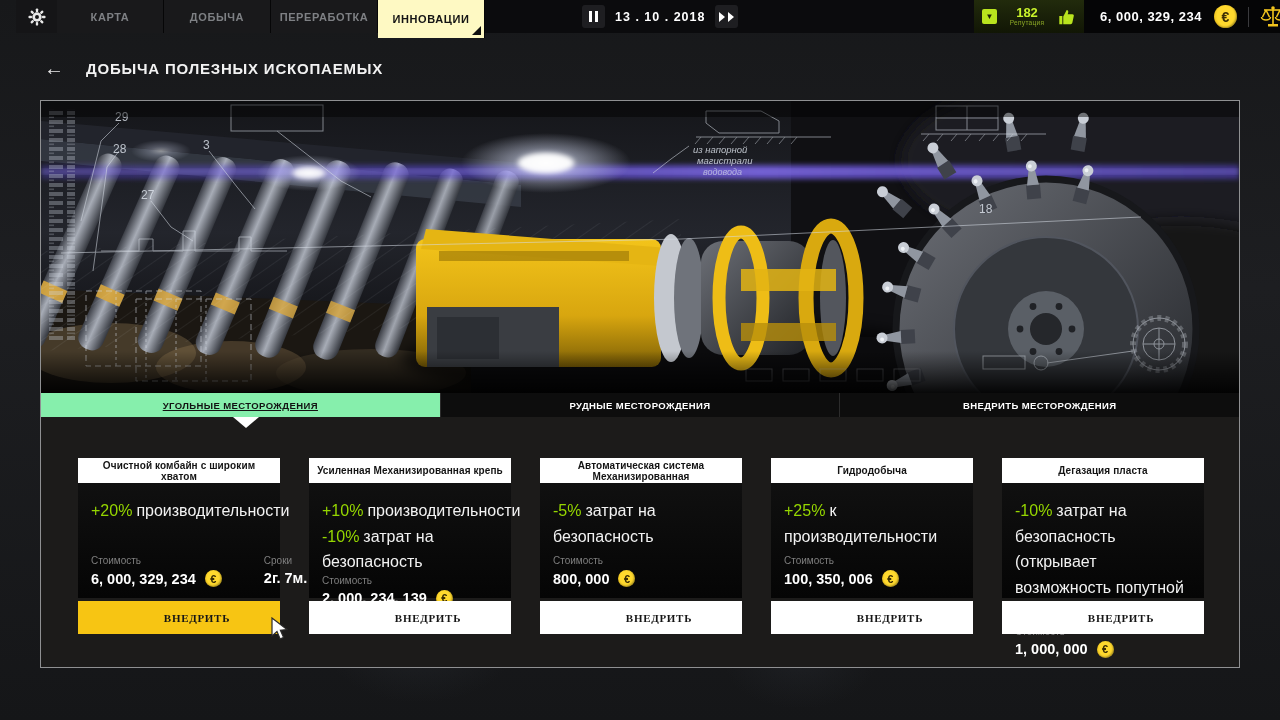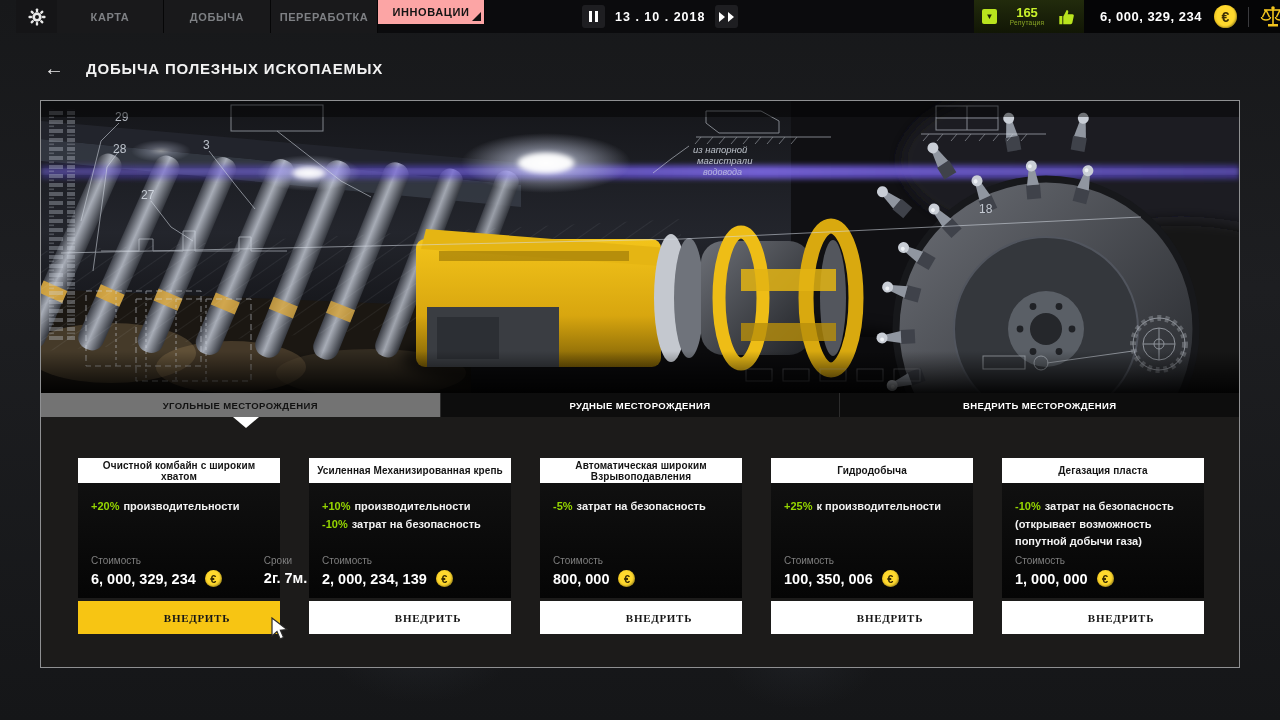--- a/index.html
+++ b/index.html
@@ -30,21 +30,21 @@
     width:41px; display:flex; align-items:center; justify-content:center;
     background:#151517; cursor:pointer;
   }
   .top-tab {
     width:107px; display:flex; align-items:center; justify-content:center;
     background:#19191b; border-right:1px solid #060607;
     color:#7e8084; font-size:11px; font-weight:700; letter-spacing:.6px;
     cursor:pointer;
   }
   .top-tab.active {
-    background:#fca5a5; color:#141414; height:24px; position:relative; z-index:41;
+    background:#fef9c3; color:#141414; height:38px; position:relative; z-index:41;
   }
   .tab-fold {
     position:absolute; right:3px; bottom:3px; width:0; height:0;
     border-bottom:9px solid #111; border-left:9px solid transparent;
   }
   .time-controls {
     position:absolute; left:566px; top:0; height:33px;
     display:flex; align-items:center; gap:10px;
   }
   .tc-btn {
@@ -96,21 +96,21 @@
   .hero svg { display:block; }
 
   
   .cat-tabs { display:flex; height:24px; position:relative; background:#0d0d0d; }
   .cat-tab {
     flex:1; display:flex; align-items:center; justify-content:center;
     background:#0d0d0d; color:#fff; font-size:9.5px; font-weight:700; letter-spacing:.4px;
     border-left:1px solid #2c2c2c; cursor:pointer;
   }
   .cat-tab:first-child { border-left:none; }
-  .cat-tab.active { background:#737373; color:#121212; }
+  .cat-tab.active { background:#86efac; color:#121212;text-decoration:underline; }
   .cat-pointer {
     position:absolute; left:192px; top:24px; width:0; height:0; z-index:6;
     border-left:13px solid transparent; border-right:13px solid transparent;
     border-top:11px solid #ffffff;
   }
 
   
   .cards-region {
     height:250px; background:#1c1b1a;
     padding:41px 0 0 37px; display:flex; gap:29px; position:relative;
@@ -118,21 +118,21 @@
   .card { width:202px; display:flex; flex-direction:column; }
   .card-header {
     background:#ffffff; color:#141414; min-height:25px;
     display:flex; align-items:center; justify-content:center; text-align:center;
     font-size:10px; font-weight:700; padding:0 6px; letter-spacing:.1px;
   }
   .card-body {
     height:115px; background:linear-gradient(180deg,#101010,#050505);
     padding:15px 13px 11px; display:flex; flex-direction:column; justify-content:space-between;
   }
-  .effects { font-size:11px; font-weight:700; line-height:1.6; color:#f2f2f2; }
+  .effects { font-size:16px; font-weight:400; line-height:1.6; color:#f2f2f2; }
   .effect-value { color:#95d600; margin-right:4px; }
   .cost-row { display:flex; gap:42px; }
   .stat-label { color:#7f7f7f; font-size:10px; margin-bottom:4px; }
   .stat-value { color:#fff; font-size:14.5px; font-weight:700; display:flex; align-items:center; white-space:nowrap; }
   .card-button {
     margin-top:3px; height:33px; background:#ffffff; border:none;
     color:#161616; font-family:Liberation Serif, serif; font-size:11px; font-weight:700; letter-spacing:.7px;
     display:flex; align-items:center; justify-content:center; cursor:pointer;padding-left:36px;
   }
   .card-button.highlight { background:#f7c513; }
@@ -182,21 +182,21 @@
       <span class="ff-tri"></span>
     </div>
   </div>
 
   <div class="top-right">
     <div class="rep-panel">
       <div class="rep-drop">
         <span>▼</span>
       </div>
       <div class="rep-mid">
-        <span class="rep-value">165</span>
+        <span class="rep-value">182</span>
         <span class="rep-label">Репутация</span>
       </div>
       <svg width="19" height="18" viewBox="0 0 20 20">
         <path fill="#b9e41e" d="M2,9 h3.4 v9 H2 z M6.4,18 V9.4 L10.2,2.2 c1.5,0.2 2,1.3 1.7,2.7 L11.3,7 h5.3 c1.1,0 1.8,0.9 1.5,2 l-1.6,7.4 c-0.2,1-1,1.6-2,1.6 H6.4 z"></path>
       </svg>
     </div>
     <div class="money-zone">
       <span class="money-text">6, 000, 329, 234</span>
       <span class="coin big">
           <span>€</span>
@@ -574,21 +574,21 @@
                   <span>€</span>
                 </span>
               </div>
           </div>
         </div>
       </div>
       <button class="card-button">ВНЕДРИТЬ</button>
     </div>
 
     <div class="card">
-      <div class="card-header">Автоматическая широким Взрывоподавления</div>
+      <div class="card-header">Автоматическая система Механизированная</div>
       <div class="card-body">
         <div class="effects">
           <div><span class="effect-value">-5%</span><span>затрат на безопасность</span></div>
         </div>
         <div class="cost-row">
           <div>
             <div class="stat-label">Стоимость</div>
             <div class="stat-value">
                 <span>800, 000</span>
                 <span class="coin small">

